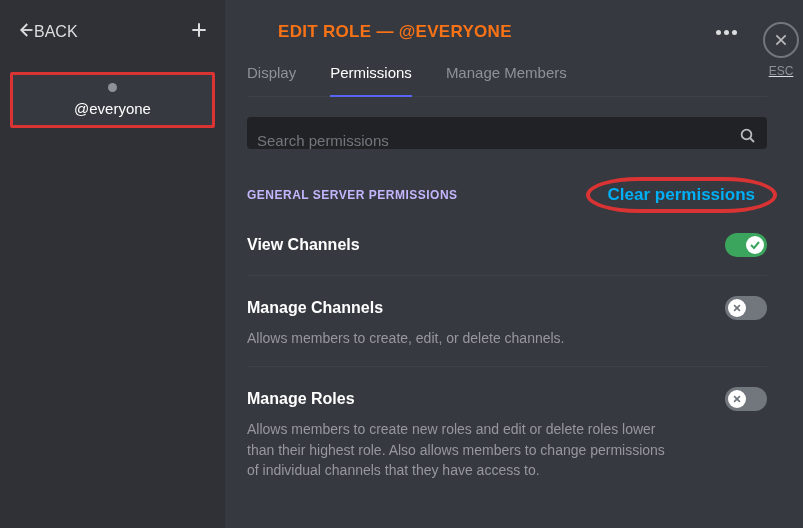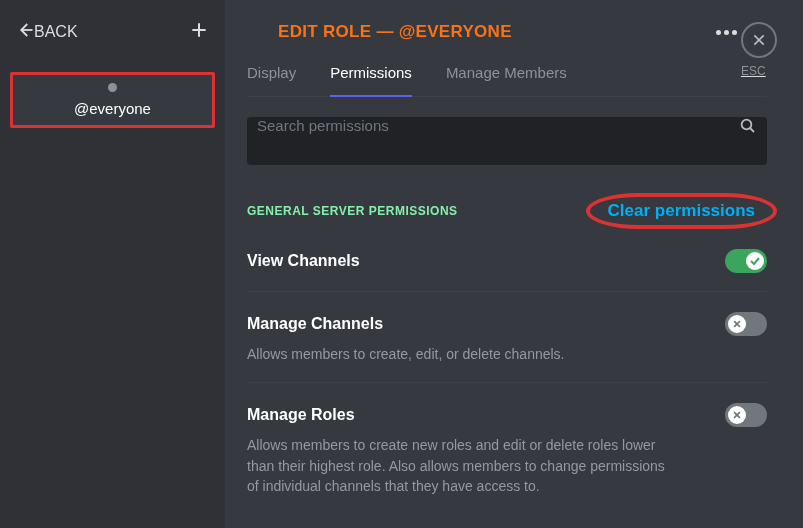--- a/index.html
+++ b/index.html
@@ -74,22 +74,23 @@
     top: 30px;
     color: #dcddde;
     cursor: pointer;
     display: flex;
     gap: 3px;
   }
   .more-btn .dot { width: 5px; height: 5px; border-radius: 50%; background: #dcddde; }
 
   .close-wrap {
     position: absolute;
-    right: 26px;
+    right: 4px;
     top: 22px;
+    text-align: center;
     text-decoration: underline;
   }
   .close-btn {
     width: 36px; height: 36px;
     border: 2px solid #72767d;
     border-radius: 50%;
     display: flex; align-items: center; justify-content: center;
     cursor: pointer;
   }
   .esc-label { font-size: 12px; color: #8e9297; margin-top: 6px; }
@@ -110,23 +111,23 @@
     color: #fff;
     border-bottom: 2px solid #5865f2;
     margin-bottom: -1px;
   }
 
   .search-box {
     margin-top: 20px;
     background: #202225;
     border-radius: 4px;
     display: flex;
-    align-items: flex-start;
+    align-items: flex-end;
     padding: 0 10px;
-    height: 48px;
+    height: 32px;
   }
   .search-input {
     flex: 1;
     background: transparent;
     border: none;
     color: #dcddde;
     font-size: 15px;
     outline: none;
   }
   .search-input::placeholder { color: #72767d; }
@@ -134,21 +135,21 @@
 
   .section-head {
     display: flex;
     justify-content: space-between;
     align-items: center;
     margin-top: 28px;
   }
   .section-title {
     font-size: 12px;
     font-weight: 700;
-    color: #86efac;
+    color: #c4b5fd;
     letter-spacing: 0.5px;
   }
   .clear-link {
     color: #00aff4;
     font-weight: 600;
     font-size: 17px;
     cursor: pointer;
     padding: 3px 10px;
     border-radius: 18px;
   }

